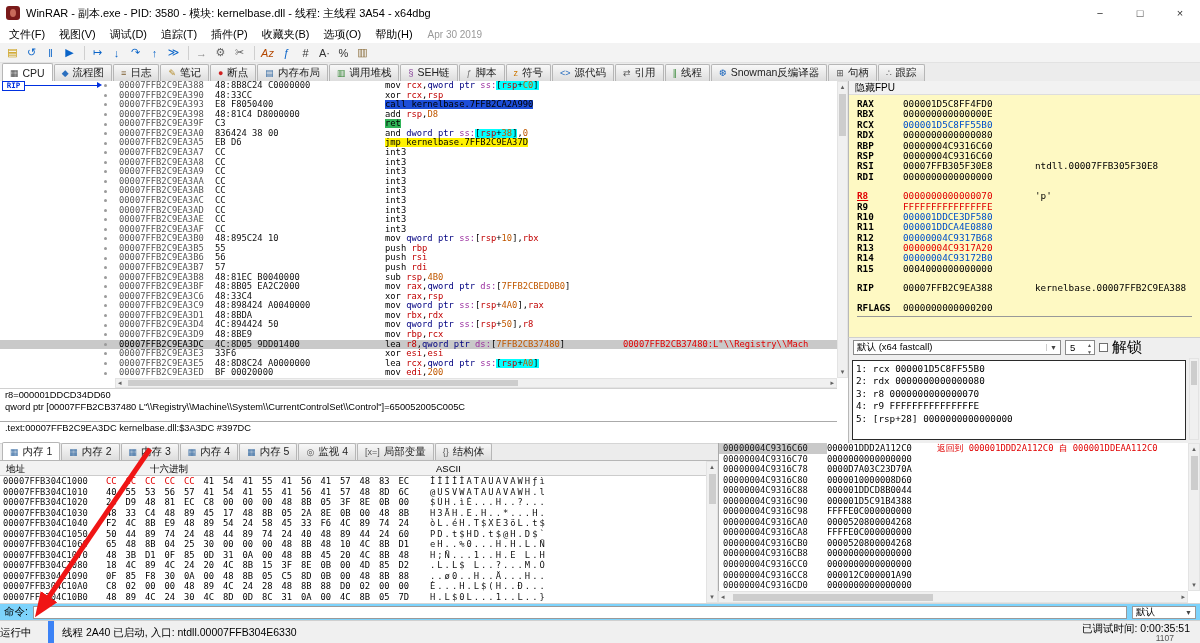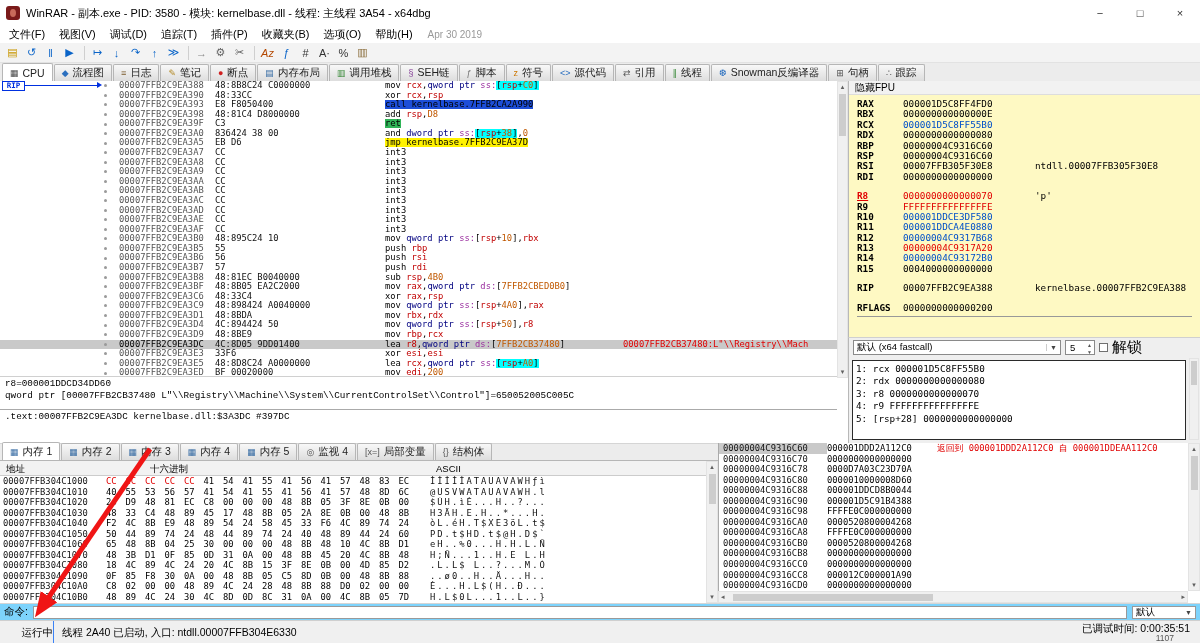--- a/index.html
+++ b/index.html
@@ -71,21 +71,21 @@
   .args-hdr{display:flex;align-items:center;height:19px;padding:2px 4px;gap:4px}
   .sel-box{flex:none;width:208px;height:15px;background:#fff;border:1px solid #8a8a8a;font-size:9.5px;display:flex;align-items:center;padding:0 3px}
   .sel-box .car{margin-left:auto;font-size:7px;color:#444;border-left:1px solid #ccc;padding-left:3px}
   .spin{width:30px;height:15px;background:#fff;border:1px solid #8a8a8a;font-size:9.5px;display:flex;align-items:center;padding-left:4px;position:relative}
   .spin .ar{position:absolute;right:2px;top:1px;font-size:5px;line-height:6.5px;color:#555}
   .chk{width:9px;height:9px;border:1px solid #707070;background:#fff;flex:none}
   .chk-label{font-size:15px}
   .args-list{position:absolute;left:3px;top:22px;width:334px;bottom:3px;background:#fff;border:1px solid #2a2a2a;font-family:"DejaVu Sans Mono",monospace;font-size:9.3px;padding:2px 3px;overflow:hidden}
   .arow{height:12.4px;line-height:12.4px;white-space:nowrap}
 
-  .info{position:absolute;left:0;top:376px;width:837px;height:55px;background:#fff;font-family:Liberation Mono, monospace;font-size:9.3px;border-top:1px solid #d0d0d0}
+  .info{position:absolute;left:0;top:388px;width:837px;height:55px;background:#fff;font-family:Liberation Sans, sans-serif;font-size:9.3px;border-top:1px solid #d0d0d0}
   .info .l{padding:1px 5px;white-space:nowrap;height:11.5px;line-height:11.5px;overflow:hidden}
   .info .idiv{border-top:1px solid #aaa;margin-top:9px}
 
   .dump{position:absolute;left:0;top:461px;width:706px;height:142px;background:#fff;font-family:"DejaVu Sans Mono",monospace;font-size:8.8px;overflow:hidden}
   .dump-hdr{height:15px;background:#f2f2f2;border-bottom:1px solid #ccc;font:9.5px "Liberation Sans",sans-serif;position:relative}
   .dump-hdr span{position:absolute;top:2px}
   .dh-addr{left:6px}.dh-hex{left:150px}.dh-ascii{left:436px}
   .mrow{height:10.5px;line-height:10.5px;white-space:nowrap;display:flex}
   .maddr{width:106px;padding-left:3px;flex:none;color:#111}
   .mbytes{width:324px;flex:none;display:flex}
@@ -100,21 +100,21 @@
   .sval{width:110px;flex:none}
   .scmt{flex:1;color:#e00000;overflow:hidden}
 
   .cmdbar{position:absolute;left:0;top:603px;width:1200px;height:17px;background:#7dd3fc;display:flex;align-items:center;padding:8px 4px;border-top:1px solid #d5d5d5;font-size:10.5px}
   .cmd-label{margin-right:5px;white-space:nowrap}
   .cmd-input{flex:1;height:13px;background:#fff;border:1px solid #999;font-size:10px;padding:0 2px;outline:none}
   .cmd-dd{width:64px;height:13px;background:#fff;border:1px solid #999;margin-left:5px;font-size:9.5px;display:flex;align-items:center;padding:0 3px}
   .cmd-dd .car{margin-left:auto;font-size:7px;color:#444}
 
   .statusbar{position:absolute;left:0;top:620px;width:1200px;height:23px;background:#f0f0f0;border-top:1px solid #cfcfcf;font-size:10.5px}
-  .st-state{position:absolute;left:0;top:0;width:54px;height:23px;line-height:22px;text-align:right;border-right:1px solid #3b82f6}
+  .st-state{position:absolute;left:0;top:0;width:54px;height:23px;line-height:22px;text-align:left;border-right:6px solid #3b82f6}
   .st-msg{position:absolute;left:62px;top:0;line-height:22px;white-space:nowrap}
   .st-time{position:absolute;right:10px;top:1px;line-height:12px;white-space:nowrap}
   .st-counter{position:absolute;right:26px;top:13px;line-height:9px;font-size:8.5px;color:#555}
 
   .arrow-overlay{position:absolute;left:0;top:0;z-index:99;pointer-events:none}
 </style>
 </head>
 <body>
 
 <div class="titlebar">

